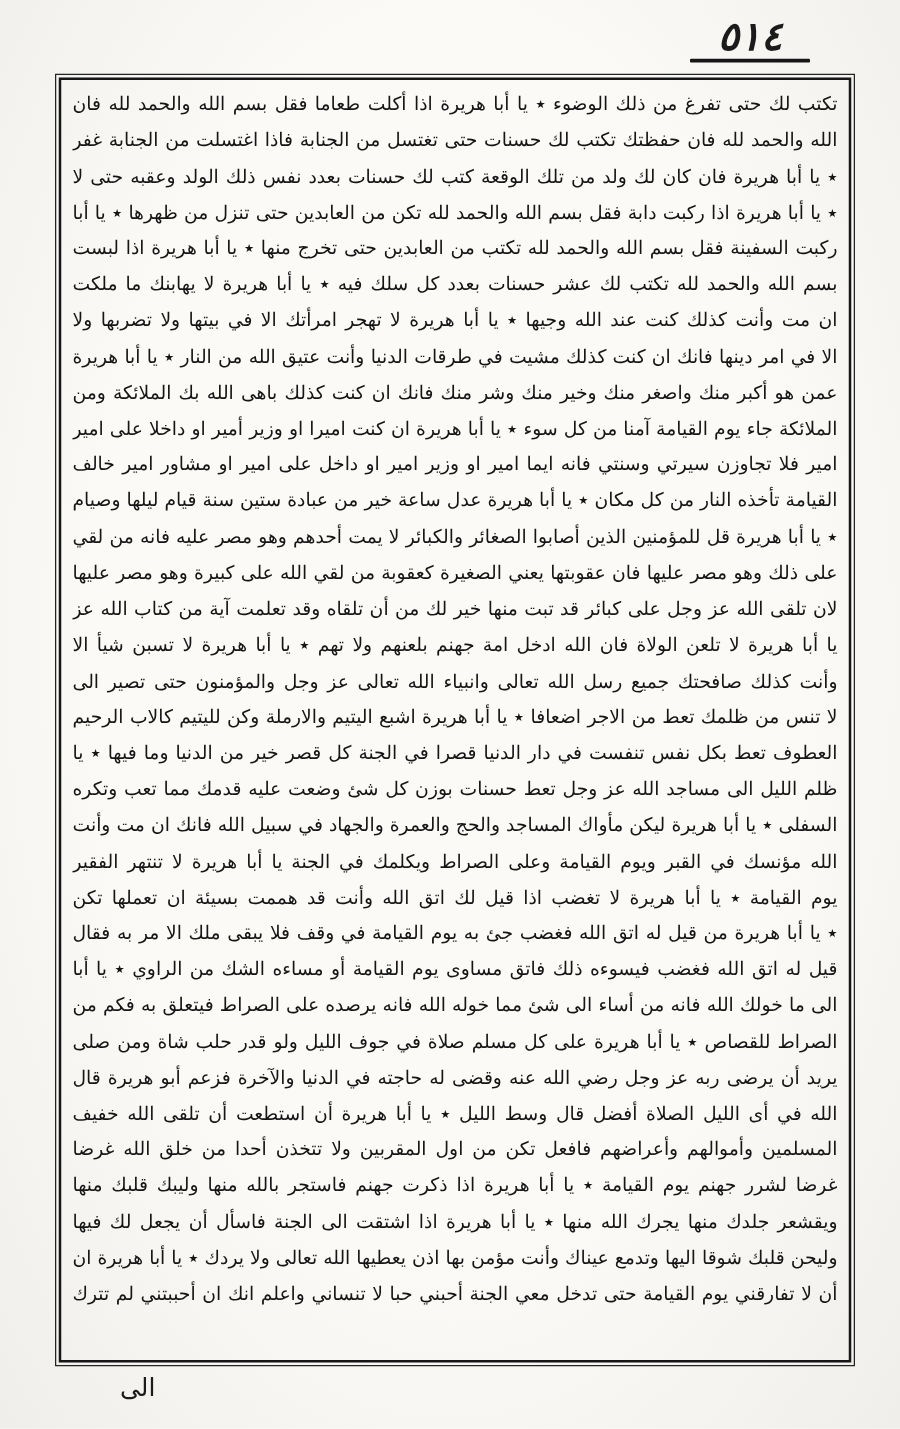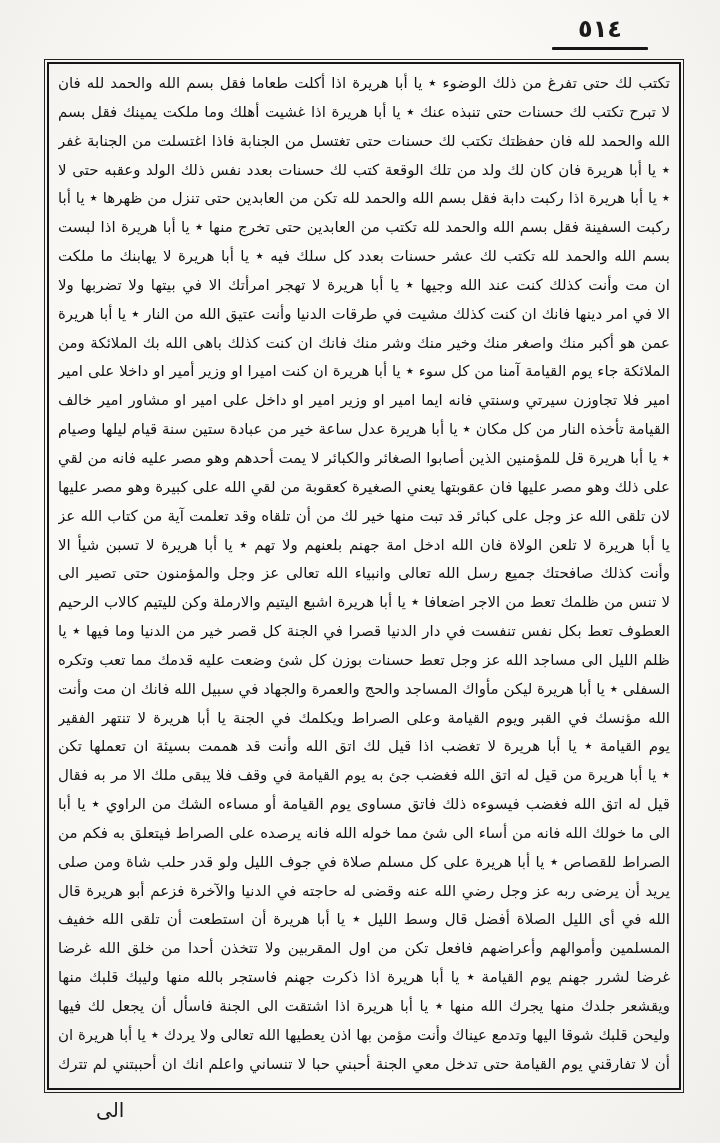--- a/index.html
+++ b/index.html
@@ -16,24 +16,25 @@
     color: #1b1b1b;
   }
   .page-number-wrap {
     position: absolute;
     top: 12px;
     right: 70px;
     width: 100px;
     text-align: center;
   }
   .page-number {
-    font-size: 24px;
+    font-size: 32px;
     font-weight: bold;
     letter-spacing: 4px;
     line-height: 34px;
+    font-style: italic;
   }
   .page-number-rule {
     margin: 1px auto 0 auto;
     width: 96px;
     height: 3px;
     background: #161616;
     border-radius: 1px;
   }
   .frame {
     position: absolute;
@@ -83,21 +84,20 @@
 <div class="page-number-wrap">
   <div class="page-number">٥١٤</div>
   <div class="page-number-rule"></div>
 </div>
 
 <div class="frame">
   <div class="frame-inner">
     <div class="text-block">
 
     <div class="line">تكتب لك حتى تفرغ من ذلك الوضوء ٭ يا أبا هريرة اذا أكلت طعاما فقل بسم الله والحمد لله فان حفظتك</div>
-        <div class="line">لا تبرح تكتب لك حسنات حتى تنبذه عنك ٭ يا أبا هريرة اذا غشيت أهلك وما ملكت يمينك فقل بسم</div>
         <div class="line">الله والحمد لله فان حفظتك تكتب لك حسنات حتى تغتسل من الجنابة فاذا اغتسلت من الجنابة غفر لك ذنوبك</div>
         <div class="line">٭ يا أبا هريرة فان كان لك ولد من تلك الوقعة كتب لك حسنات بعدد نفس ذلك الولد وعقبه حتى لا يبقى منهم شئ</div>
         <div class="line">٭ يا أبا هريرة اذا ركبت دابة فقل بسم الله والحمد لله تكن من العابدين حتى تنزل من ظهرها ٭ يا أبا هريرة اذا</div>
         <div class="line">ركبت السفينة فقل بسم الله والحمد لله تكتب من العابدين حتى تخرج منها ٭ يا أبا هريرة اذا لبست ثوبا فقل</div>
         <div class="line">بسم الله والحمد لله تكتب لك عشر حسنات بعدد كل سلك فيه ٭ يا أبا هريرة لا يهابنك ما ملكت يمينك فانك</div>
         <div class="line">ان مت وأنت كذلك كنت عند الله وجيها ٭ يا أبا هريرة لا تهجر امرأتك الا في بيتها ولا تضربها ولا تشتمها</div>
         <div class="line">الا في امر دينها فانك ان كنت كذلك مشيت في طرقات الدنيا وأنت عتيق الله من النار ٭ يا أبا هريرة احمل الاذى</div>
         <div class="line">عمن هو أكبر منك واصغر منك وخير منك وشر منك فانك ان كنت كذلك باهى الله بك الملائكة ومن باهى الله به</div>
         <div class="line">الملائكة جاء يوم القيامة آمنا من كل سوء ٭ يا أبا هريرة ان كنت اميرا او وزير أمير او داخلا على امير او مشاور</div>
         <div class="line">امير فلا تجاوزن سيرتي وسنتي فانه ايما امير او وزير امير او داخل على امير او مشاور امير خالف سيرتي وسنتي جاء يوم</div>

